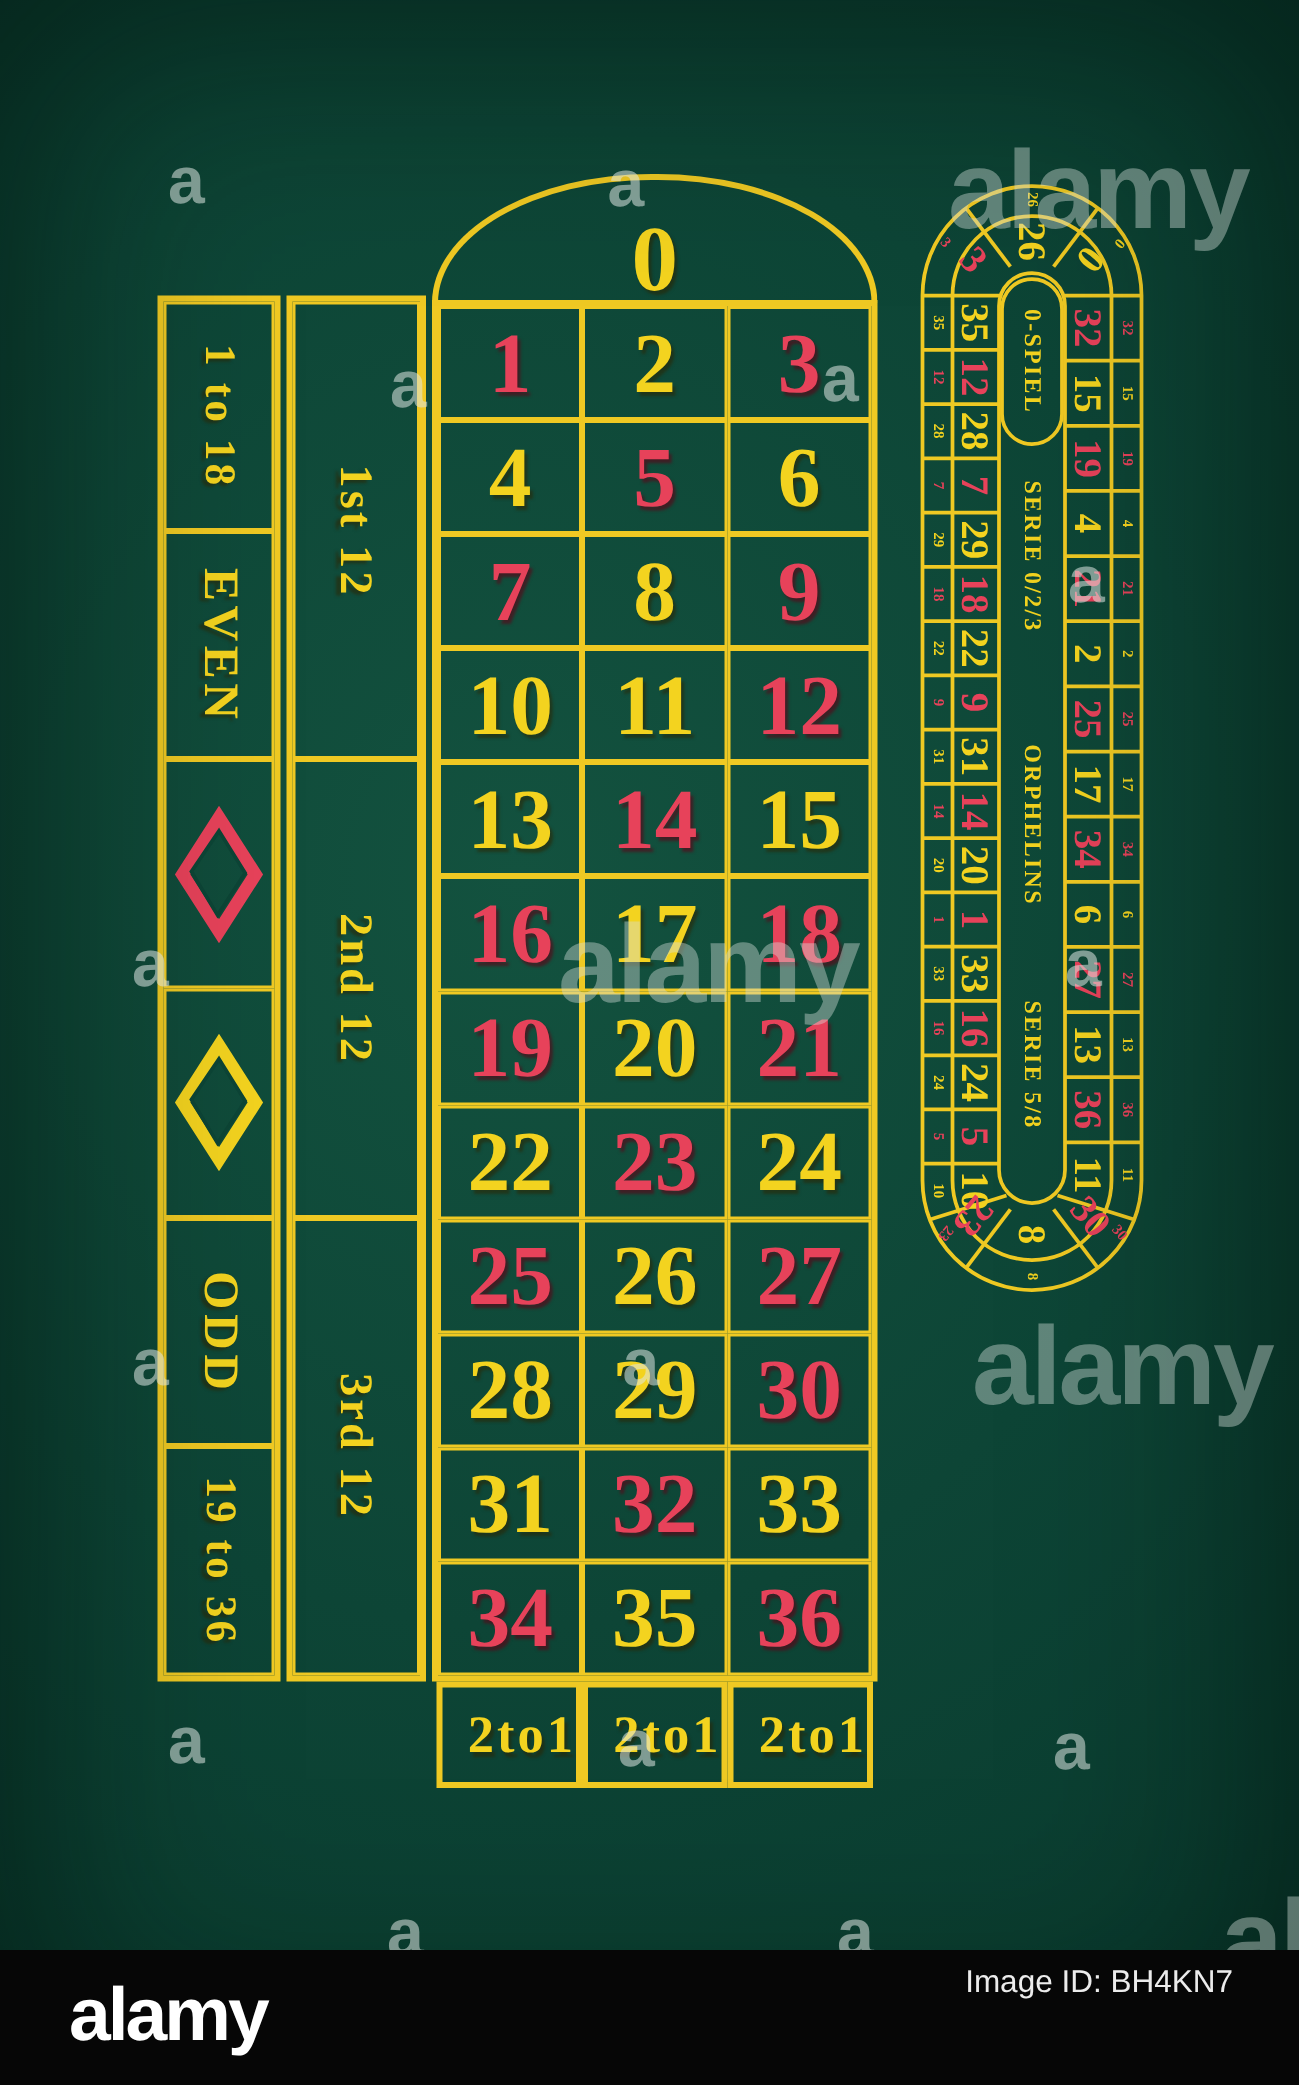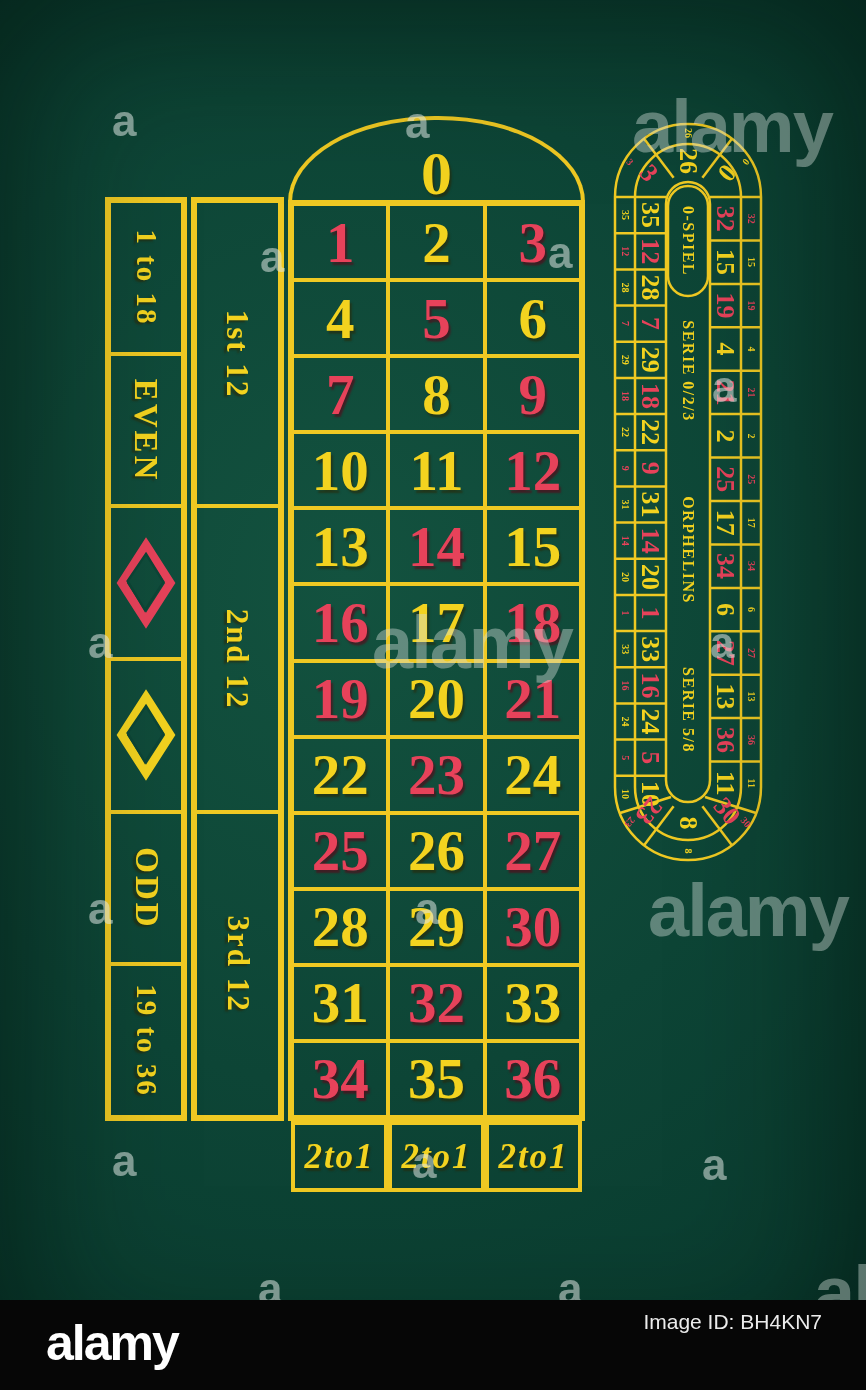--- a/index.html
+++ b/index.html
@@ -24,21 +24,21 @@
   .sidecol{border:4px solid var(--line);display:flex;flex-direction:column;}
   .outside{left:105px;top:197px;width:82px;height:924px;}
   .dozens{left:191px;top:197px;width:93px;height:924px;}
   .scell{flex:1;border:2.5px solid var(--line);display:flex;align-items:center;justify-content:center;}
   .vtext{transform:rotate(90deg);white-space:nowrap;font-weight:700;letter-spacing:2px;}
   .outside .vtext{font-size:29px;}
   .outside .vbig{font-size:33px;letter-spacing:3px;}
   .dozens .vtext{font-size:31px;}
   .bottomrow{left:288px;top:1121px;width:297px;height:71px;display:flex;justify-content:space-between;padding:0 3px;box-sizing:border-box;}
   .b21{width:106px;height:71px;border:4px solid var(--line);box-sizing:border-box;
-    display:flex;align-items:center;justify-content:center;font-style:italic;}
+    display:flex;align-items:center;justify-content:flex-end;}
   .b21 .num{font-size:35px;letter-spacing:2px;}
   
   .track{left:603px;top:116px;width:170px;height:752px;}
   .track svg{display:block;}
   .tline{stroke:var(--line);stroke-width:2.5;fill:none;}
   .tn{font-family:"Liberation Serif","DejaVu Serif",serif;font-weight:700;}
   .tn-y{fill:var(--yellow);}
   .tn-r{fill:var(--red);}
   .tlabel{fill:var(--yellow);font-weight:700;letter-spacing:1.5px;}
   

